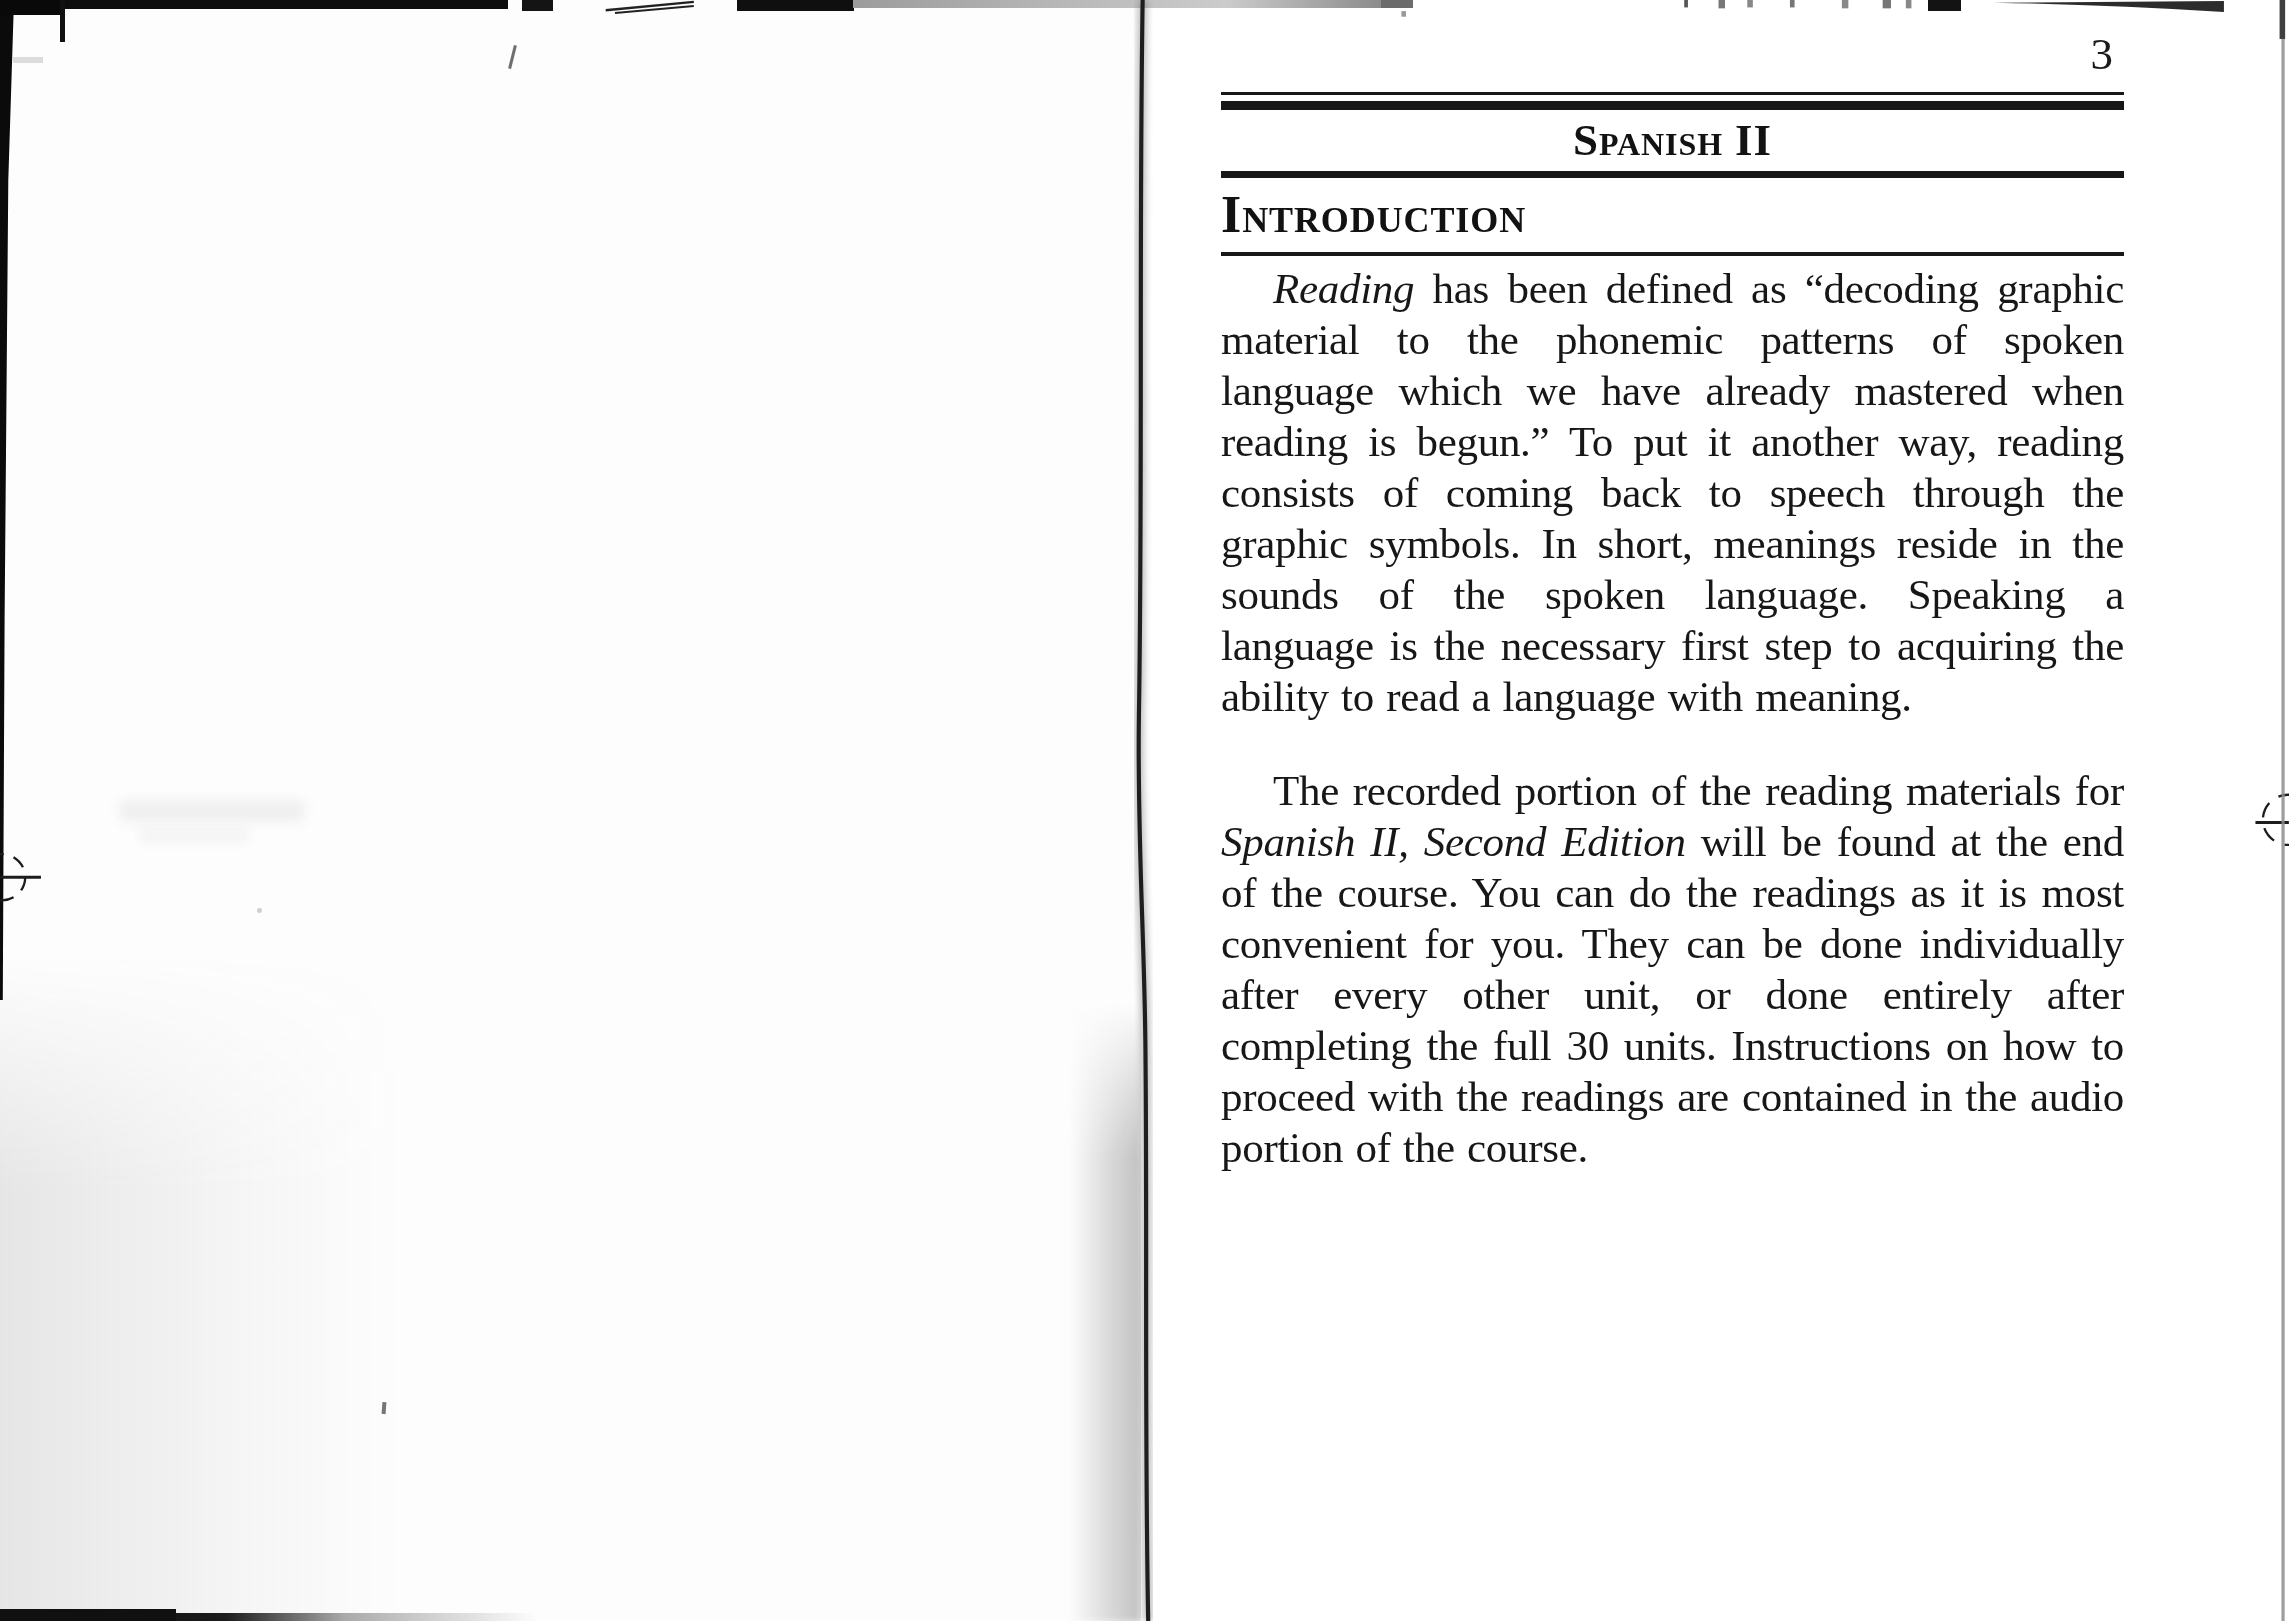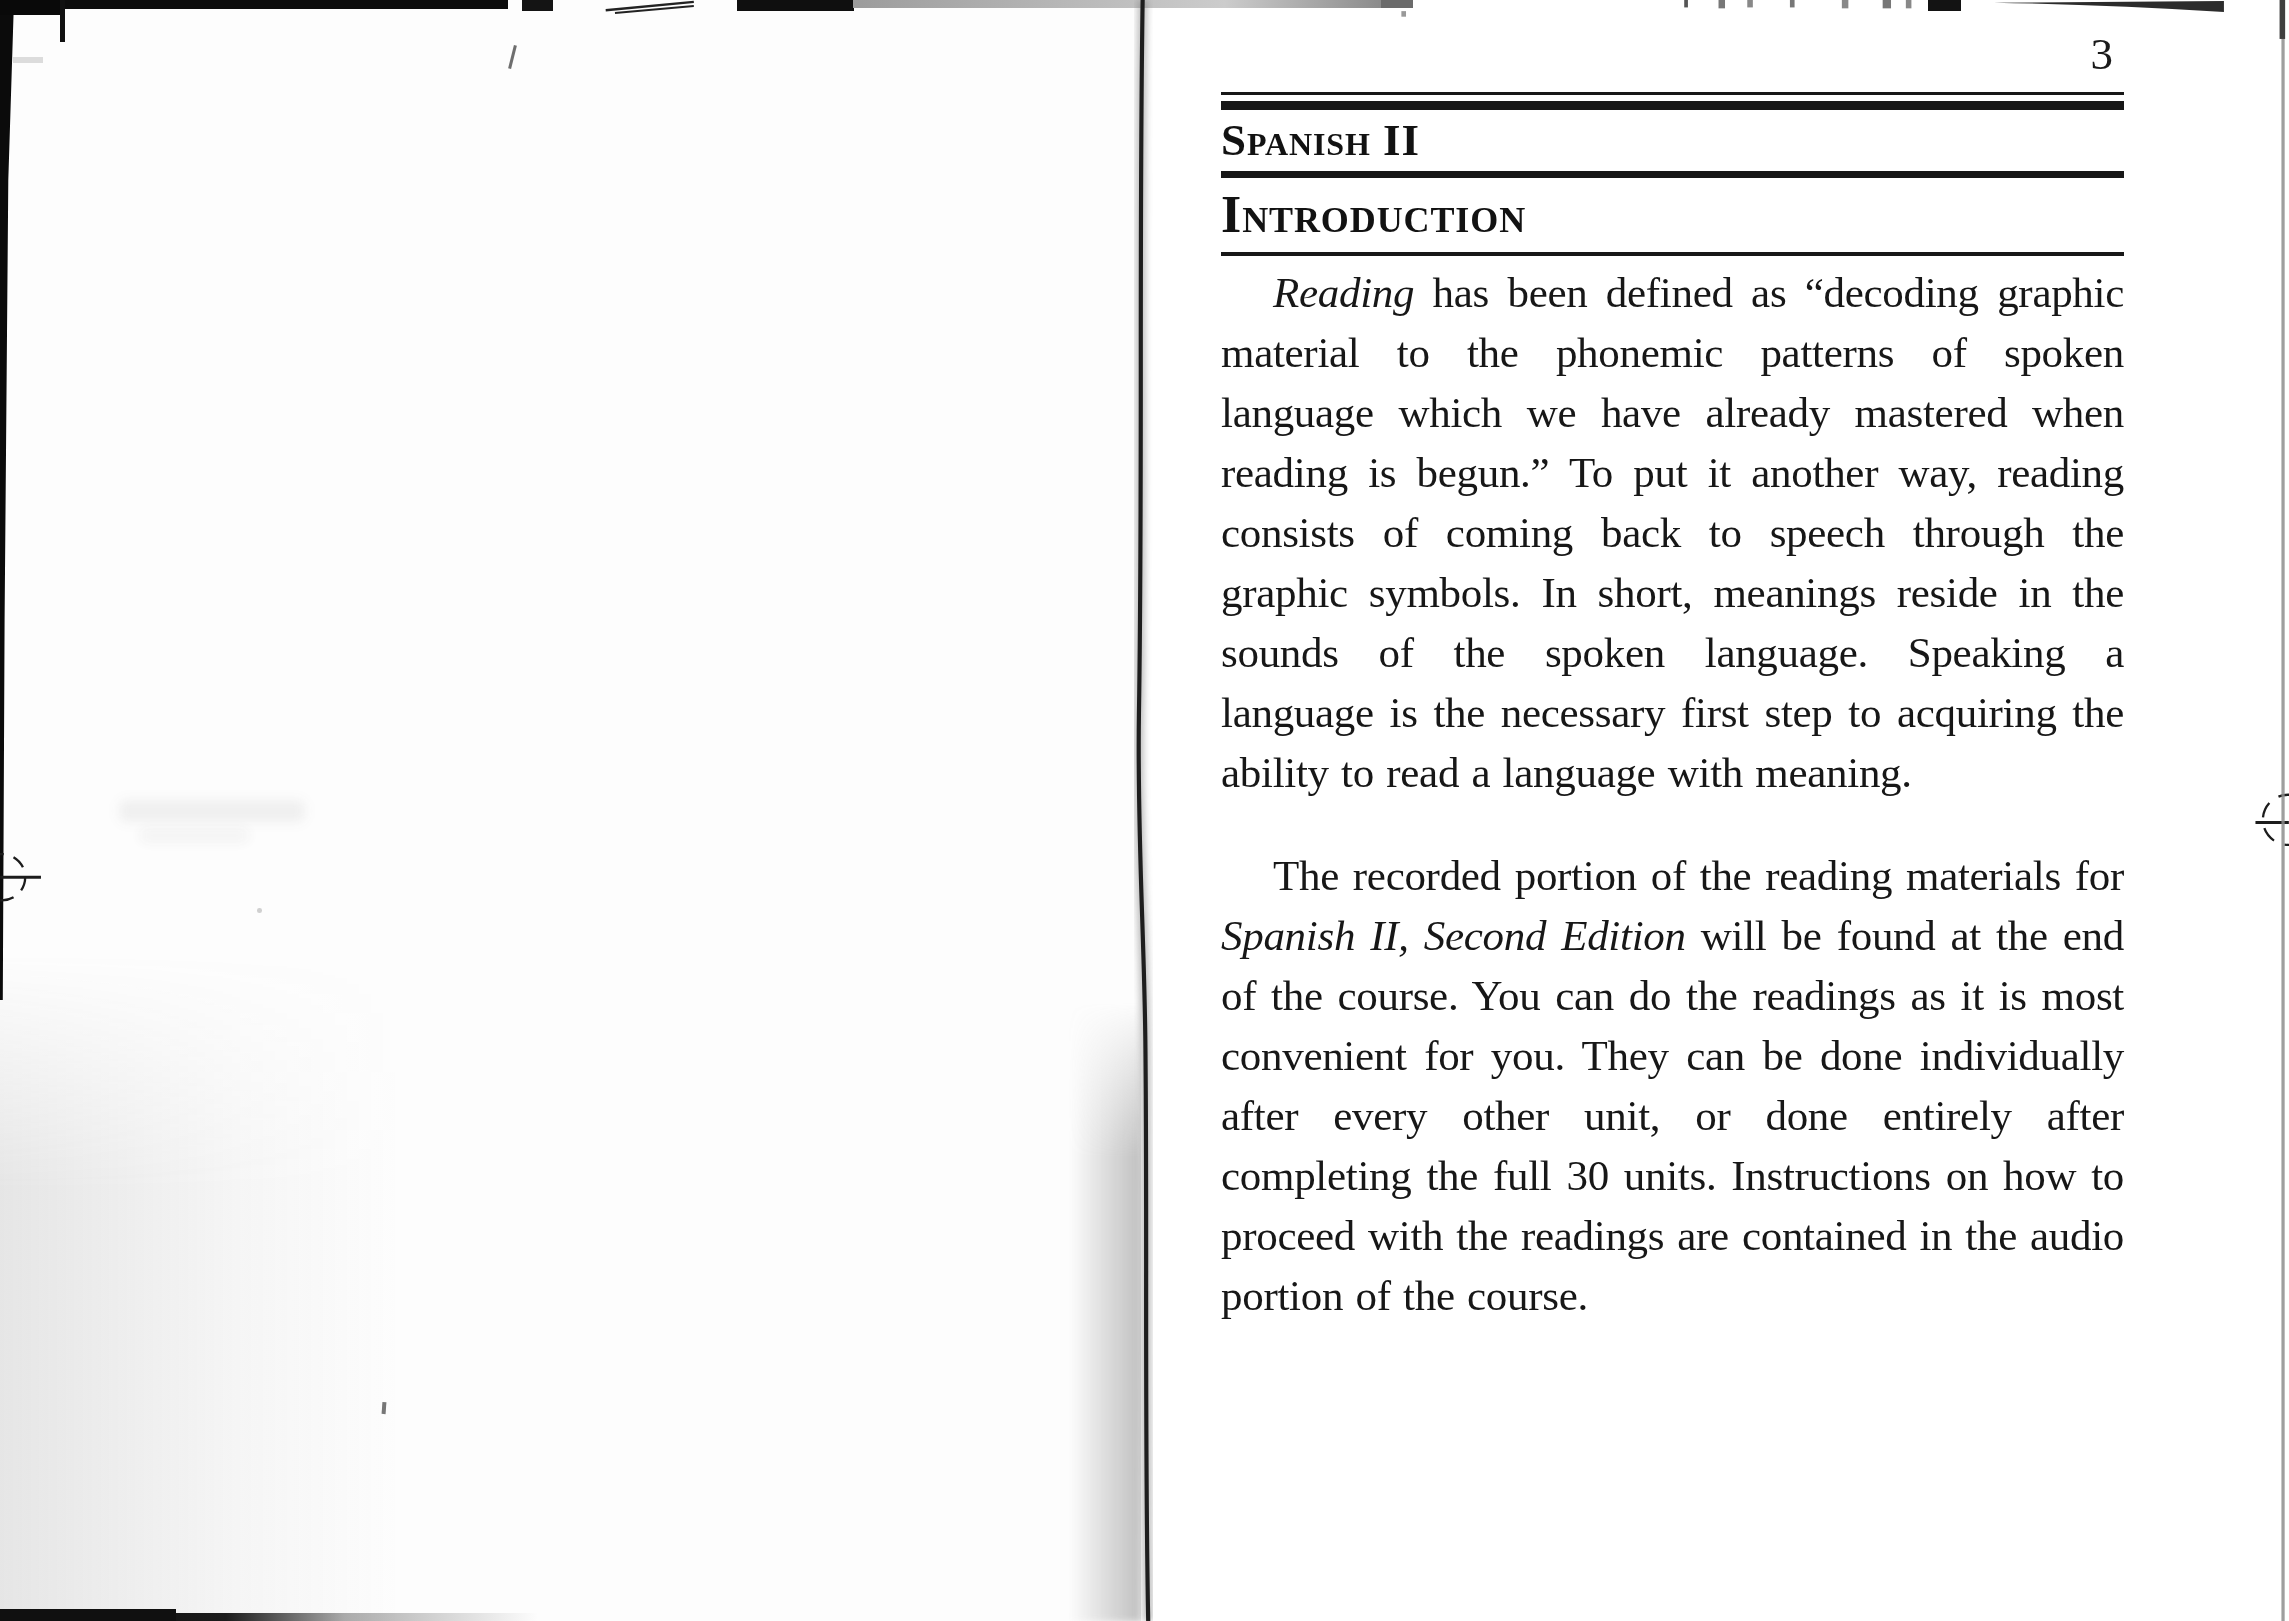--- a/index.html
+++ b/index.html
@@ -64,30 +64,30 @@
   }
   .rule{background:#171717;width:100%;}
   .rule-thin   {height:2.8px;margin-top:15px;}
   .rule-thick  {height:8.3px;margin-top:6.5px;}
   .rule-medium {height:6.5px;margin-top:8.3px;}
   .rule-light  {height:4.6px;margin-top:11px;}
   .course-title{
     margin-top:7.4px;
     font-size:45px;line-height:46px;font-weight:bold;
     font-variant:small-caps;letter-spacing:0.9px;
-    text-align:left;color:#121212;
+    text-align:center;color:#121212;
   }
   .section-title{
     margin-top:11px;
     font-size:52px;line-height:52px;font-weight:bold;
     font-variant:small-caps;letter-spacing:0.9px;
     text-align:left;color:#121212;
   }
   .body-para{
-    font-size:43px;line-height:60px;
+    font-size:43px;line-height:51px;
     letter-spacing:-0.3px;word-spacing:1.9px;
     text-align:justify;
     text-indent:52px;
     color:#171717;
   }
   .para-1{margin-top:6.5px;}
   .para-2{}
 </style>
 </head>
 <body>

